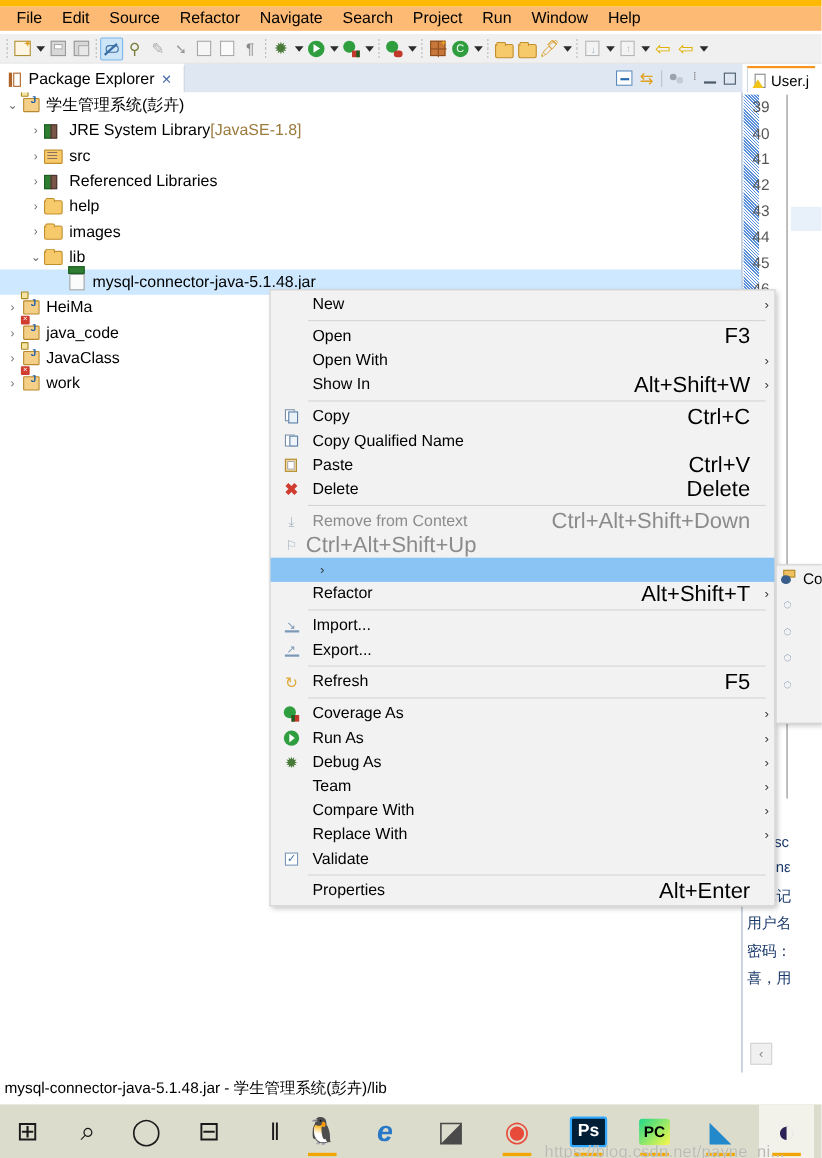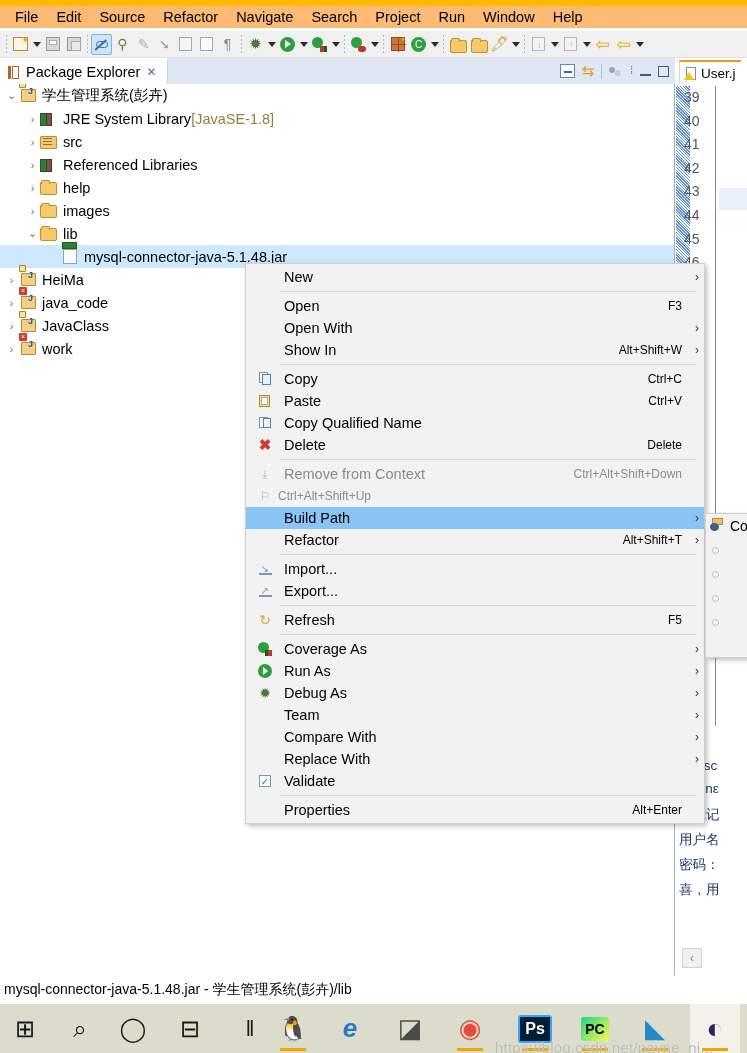--- a/index.html
+++ b/index.html
@@ -108,21 +108,21 @@
     background:#f2f2f2; border:1px solid #cfcfcf;
     box-shadow:2px 2px 5px rgba(0,0,0,.25);
     padding:2px 0 2px 0;
     font-size:14.5px;
   }
   .ctx-item { height:22px; display:flex; align-items:center; position:relative; padding-left:6px; }
   .ctx-item.hl { background:#89c4f4; }
   .ctx-item.disabled .lbl, .ctx-item.disabled .acc { color:#8b8b8b; }
   .ctx-ico { width:26px; height:18px; flex:none; display:flex; align-items:center; justify-content:center; }
   .ctx-item .lbl { flex:1; color:#000; white-space:nowrap; padding-left:6px; }
-  .ctx-item .acc { color:#000; font-size:12px; padding-right:8px; white-space:nowrap; }
+  .ctx-item .acc { color:#000; font-size:20px; padding-right:8px; white-space:nowrap; }
   .ctx-item .arrow { width:14px; text-align:center; color:#333; font-size:12px; }
   .ctx-sep { height:1px; background:#d4d4d4; margin:3px 8px 3px 34px; }
 
   .submenu { position:absolute; left:705px; top:513px; width:60px; height:145px;
              background:#f2f2f2; border:1px solid #cfcfcf; box-shadow:2px 2px 5px rgba(0,0,0,.25);
              overflow:hidden; }
   .sub-item { height:24px; display:flex; align-items:center; gap:5px; padding-left:4px; font-size:14px; white-space:nowrap; }
 
   
   .folder { width:16px; height:13px; position:relative; }
@@ -462,42 +462,42 @@
           <span style="position:absolute;left:0;top:0;width:9px;height:11px;background:#fff;border:1px solid #7a8fa6"></span>
           <span style="position:absolute;left:3px;top:2px;width:9px;height:11px;background:#e8f0f8;border:1px solid #5b7fa6"></span>
         </span>
       </span>
       <span class="lbl">Copy</span>
       <span class="acc">Ctrl+C</span>
       <span class="arrow"></span>
     </div>
     <div class="ctx-item">
       <span class="ctx-ico">
+        <span style="display:inline-block;width:13px;height:14px;position:relative">
+          <span style="position:absolute;left:0;top:1px;width:9px;height:11px;background:#fff;border:1px solid #7a8fa6"></span>
+          <span style="position:absolute;left:4px;top:2px;width:8px;height:10px;background:#eef4fa;border:1px solid #5b7fa6"></span>
+        </span>
+      </span>
+      <span class="lbl">Copy Qualified Name</span>
+      <span class="acc"></span>
+      <span class="arrow"></span>
+    </div>
+    <div class="ctx-item">
+      <span class="ctx-ico">
         <span style="display:inline-block;width:12px;height:14px;position:relative">
           <span style="position:absolute;left:0;top:1px;width:11px;height:12px;background:#f5d99a;border:1px solid #b08d35"></span>
           <span style="position:absolute;left:2px;top:3px;width:7px;height:8px;background:#fff;border:1px solid #aaa"></span>
         </span>
       </span>
       <span class="lbl">Paste</span>
       <span class="acc">Ctrl+V</span>
       <span class="arrow"></span>
     </div>
     <div class="ctx-item">
       <span class="ctx-ico">
-        <span style="display:inline-block;width:13px;height:14px;position:relative">
-          <span style="position:absolute;left:0;top:1px;width:9px;height:11px;background:#fff;border:1px solid #7a8fa6"></span>
-          <span style="position:absolute;left:4px;top:2px;width:8px;height:10px;background:#eef4fa;border:1px solid #5b7fa6"></span>
-        </span>
-      </span>
-      <span class="lbl">Copy Qualified Name</span>
-      <span class="acc"></span>
-      <span class="arrow"></span>
-    </div>
-    <div class="ctx-item">
-      <span class="ctx-ico">
         <span style="color:#d03c2f;font-size:15px;font-weight:bold">✖</span>
       </span>
       <span class="lbl">Delete</span>
       <span class="acc">Delete</span>
       <span class="arrow"></span>
     </div>
     <div class="ctx-sep"></div>
     <div class="ctx-item disabled">
       <span class="ctx-ico">
         <span style="color:#a9b6c4;font-size:12px">⤓</span>
@@ -508,21 +508,20 @@
     </div>
     <div class="ctx-item disabled">
       <span class="ctx-ico">
         <span style="color:#a9b6c4;font-size:12px">⚐</span>
       </span>
       <span class="acc">Ctrl+Alt+Shift+Up</span>
       <span class="arrow"></span>
     </div>
     <div class="ctx-item hl">
       <span class="ctx-ico"></span>
-      <span class="lbl">Build Path</span>
       <span class="acc"></span>
       <span class="arrow">›</span>
     </div>
     <div class="ctx-item">
       <span class="ctx-ico"></span>
       <span class="lbl">Refactor</span>
       <span class="acc">Alt+Shift+T</span>
       <span class="arrow">›</span>
     </div>
     <div class="ctx-sep"></div>

